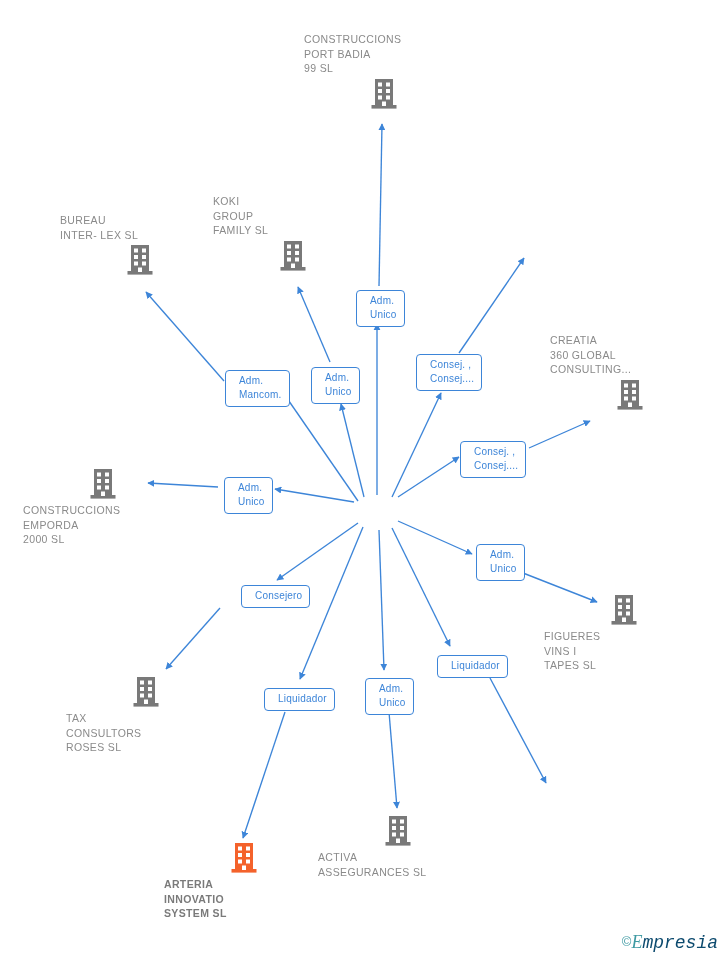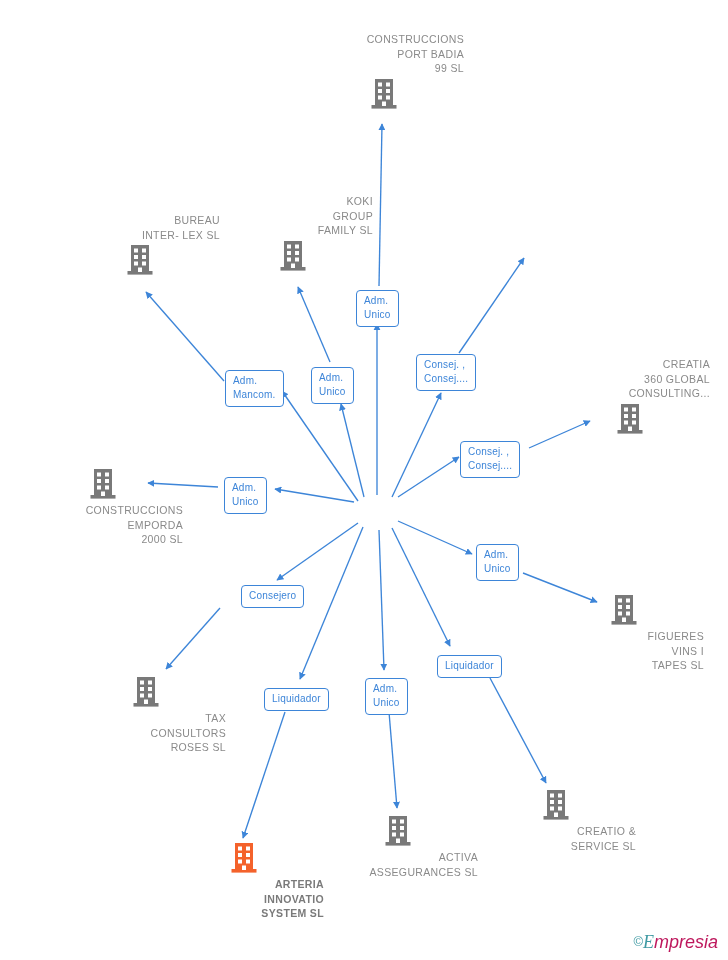--- a/index.html
+++ b/index.html
@@ -24,21 +24,21 @@
     left: 0;
     top: 0;
     width: 728px;
     height: 960px;
   }
   
   .node {
     position: absolute;
     width: 160px;
     margin-left: -80px;
-    text-align: right;
+    text-align: left;
     z-index: 3;
   }
   .node .glyph {
     display: block;
     line-height: 1;
     color: #797979;
   }
   .node .caption {
     display: block;
     font-size: 10.5px;
@@ -64,21 +64,21 @@
   .edge-label {
     position: absolute;
     box-sizing: border-box;
     border: 1px solid #3d85d8;
     border-radius: 4px;
     background: #ffffff;
     color: #3d85d8;
     font-size: 10px;
     line-height: 14px;
     letter-spacing: 0.2px;
-    padding: 3px 7px 4px 7px;
+    padding: 3px 7px 4px 13px;
     text-align: left;
     white-space: pre-line;
     z-index: 5;
   }
   
   #watermark {
     position: absolute;
     right: 10px;
     bottom: 8px;
     z-index: 9;
@@ -91,22 +91,22 @@
     font-size: 13px;
     vertical-align: 2px;
   }
   #watermark .brand-e {
     color: #3f9aa3;
     font-family: "Liberation Serif", serif;
     font-style: italic;
     font-size: 18px;
   }
   #watermark .brand-rest {
-    color: #be185d;
-    font-family: Liberation Sans, sans-serif;
+    color: #0c4a6e;
+    font-family: Liberation Mono, monospace;
     font-style: italic;
     font-size: 18px;
   }
 </style>
 </head>
 <body>
 
 <div id="stage">
 
   <svg id="edges" viewBox="0 0 728 960" width="728" height="960" xmlns="http://www.w3.org/2000/svg">
@@ -209,21 +209,21 @@
           <rect x="9" y="11" width="4" height="4"></rect>
             <rect x="17" y="11" width="4" height="4"></rect>
           <rect x="9" y="17.5" width="4" height="4"></rect>
             <rect x="17" y="17.5" width="4" height="4"></rect>
           <rect x="13" y="23.5" width="4" height="4.5"></rect>
         </g>
       </svg>
     </span>
   </div>
 
-  <div class="node company caption-above" style="left:630px; top:333px;margin-top:24px;">
+  <div class="node company caption-above" style="left:630px; top:333px;">
     <span class="caption">CREATIA
 360 GLOBAL
 CONSULTING...</span>
     <span class="glyph">
       <svg width="30" height="32" viewBox="0 0 30 32" xmlns="http://www.w3.org/2000/svg">
         <rect x="6" y="1" width="18" height="27" fill="#797979"></rect>
         <rect x="2.5" y="27" width="25" height="3.6" fill="#797979"></rect>
         <g fill="#ffffff">
           <rect x="9" y="4.5" width="4" height="4"></rect>
             <rect x="17" y="4.5" width="4" height="4"></rect>
@@ -293,39 +293,20 @@
             <rect x="17" y="17.5" width="4" height="4"></rect>
           <rect x="13" y="23.5" width="4" height="4.5"></rect>
         </g>
       </svg>
     </span>
     <span class="caption">TAX
 CONSULTORS
 ROSES SL</span>
   </div>
 
-  <div class="node company caption-below" style="left:556px; top:789px;">
-    <span class="glyph">
-      <svg width="30" height="32" viewBox="0 0 30 32" xmlns="http://www.w3.org/2000/svg">
-        <rect x="6" y="1" width="18" height="27" fill="#797979"></rect>
-        <rect x="2.5" y="27" width="25" height="3.6" fill="#797979"></rect>
-        <g fill="#ffffff">
-          <rect x="9" y="4.5" width="4" height="4"></rect>
-            <rect x="17" y="4.5" width="4" height="4"></rect>
-          <rect x="9" y="11" width="4" height="4"></rect>
-            <rect x="17" y="11" width="4" height="4"></rect>
-          <rect x="9" y="17.5" width="4" height="4"></rect>
-            <rect x="17" y="17.5" width="4" height="4"></rect>
-          <rect x="13" y="23.5" width="4" height="4.5"></rect>
-        </g>
-      </svg>
-    </span>
-    <span class="caption">CREATIO &amp;
-SERVICE  SL</span>
-  </div>
 
   <div class="node company highlight caption-below" style="left:244px; top:842px;">
     <span class="glyph">
       <svg width="30" height="32" viewBox="0 0 30 32" xmlns="http://www.w3.org/2000/svg">
         <rect x="6" y="1" width="18" height="27" fill="#f4622b"></rect>
         <rect x="2.5" y="27" width="25" height="3.6" fill="#f4622b"></rect>
         <g fill="#ffffff">
           <rect x="9" y="4.5" width="4" height="4"></rect>
             <rect x="17" y="4.5" width="4" height="4"></rect>
           <rect x="9" y="11" width="4" height="4"></rect>

